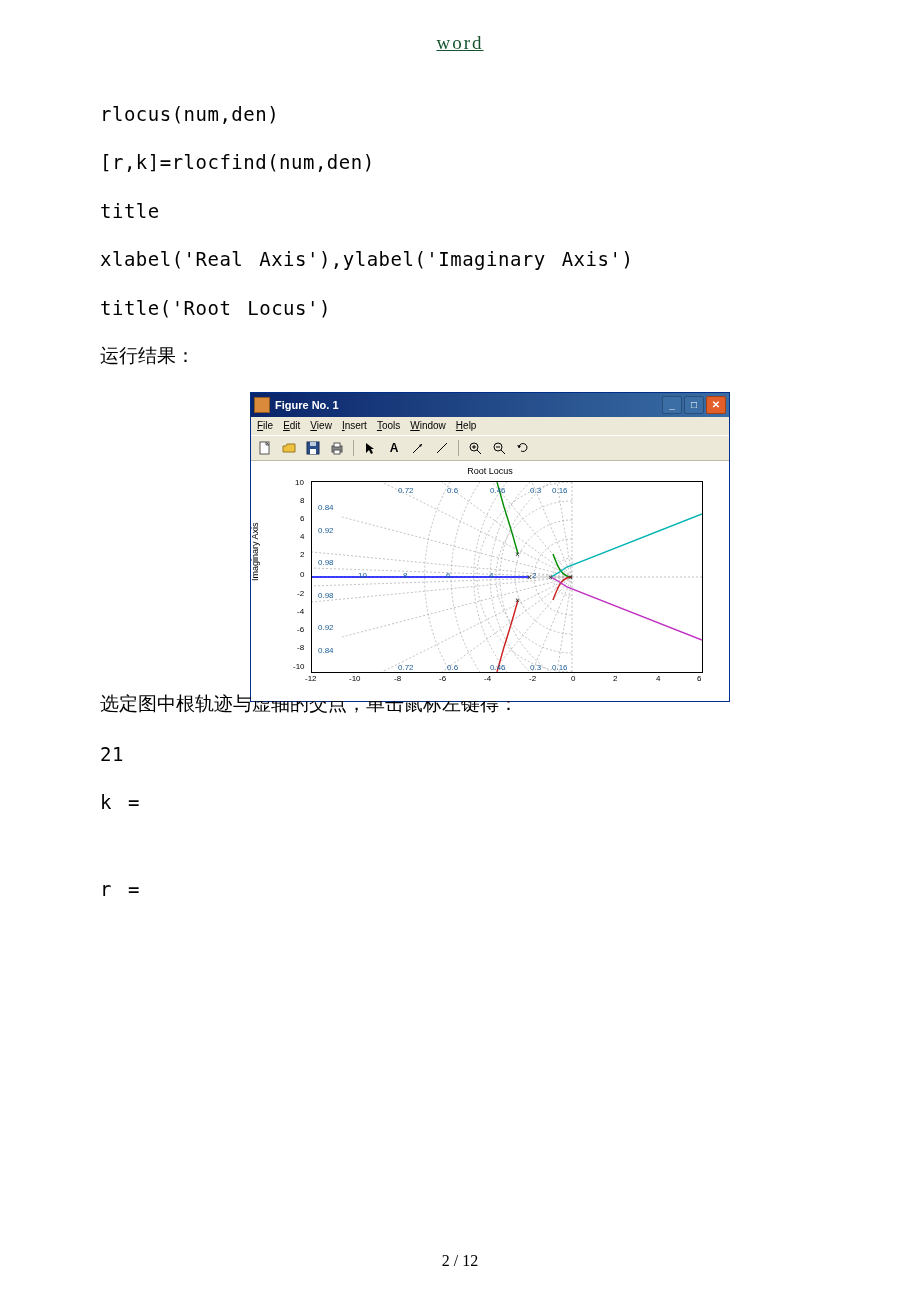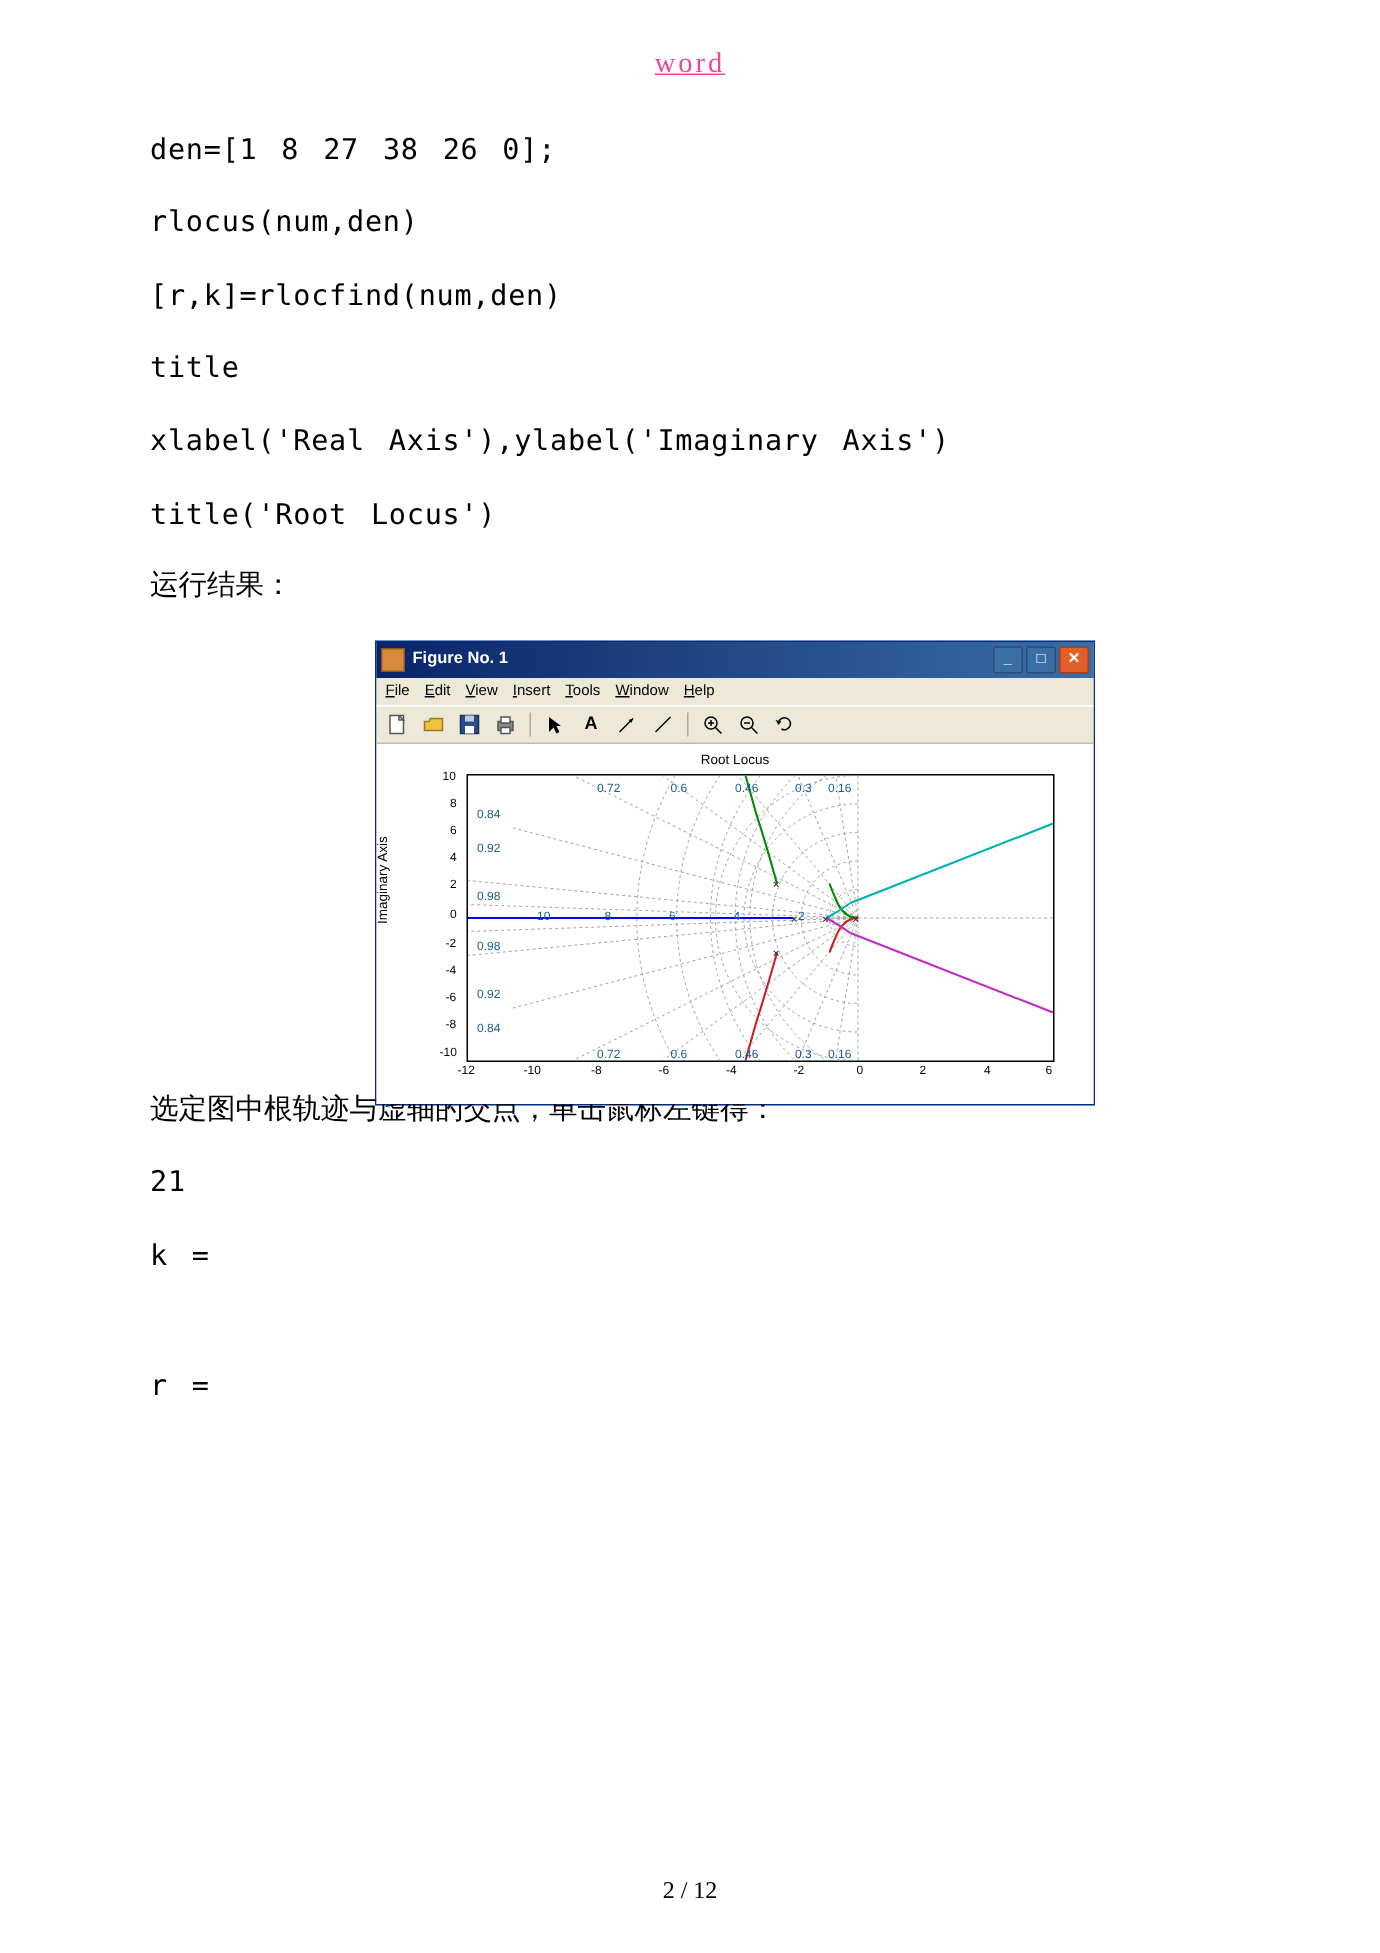--- a/index.html
+++ b/index.html
@@ -13,24 +13,24 @@
   .page {
     width: 920px;
     min-height: 1302px;
     margin: 0 auto;
     padding: 30px 100px 40px 100px;
     box-sizing: border-box;
     position: relative;
   }
   .header-link {
     text-align: center;
-    color: #ec4899;
+    color: #14532d;
     text-decoration: underline;
     font-family: "SimSun", serif;
-    margin-bottom: 30px;
+    margin-bottom: 44px;
     letter-spacing: 2px;
   }
   .code-line {
     font-family: "NSimSun", "SimSun", monospace;
     margin: 22px 0;
     letter-spacing: 0.5px;
     word-spacing: 4px;
   }
   .cn-line {
     font-family: Liberation Mono, monospace;
@@ -50,21 +50,21 @@
     background: linear-gradient(to right, #0a246a, #3a6ea5);
     color: #fff;
     display: flex;
     align-items: center;
     justify-content: space-between;
     padding: 2px 3px;
     height: 20px;
   }
   .titlebar .left {
     display: flex;
-    align-items: center;
+    align-items: flex-end;
     gap: 5px;
     font-weight: bold;
     font-size: 11px;
   }
   .app-icon {
     width: 14px; height: 14px; background: #d98a3a; border: 1px solid #8a5a20;
   }
   .win-btns { display: flex; gap: 2px; }
   .win-btn {
     width: 18px; height: 16px; display:flex; align-items:center; justify-content:center;
@@ -115,21 +115,20 @@
     font-family: "SimSun", serif;
   }
   .mono { font-family: "NSimSun","SimSun", monospace;}
 </style>
 </head>
 <body>
 
 <div class="page">
   <div class="header-link">word</div>
 
-  <div class="code-line">den=[1 8 27 38 26 0];</div>
   <div class="code-line">rlocus(num,den)</div>
   <div class="code-line">[r,k]=rlocfind(num,den)</div>
   <div class="code-line">title</div>
   <div class="code-line">xlabel('Real Axis'),ylabel('Imaginary Axis')</div>
   <div class="code-line">title('Root Locus')</div>
   <div class="cn-line">运行结果：</div>
 
   <div class="figure-zone">
     <div class="win">
       <div class="titlebar">

